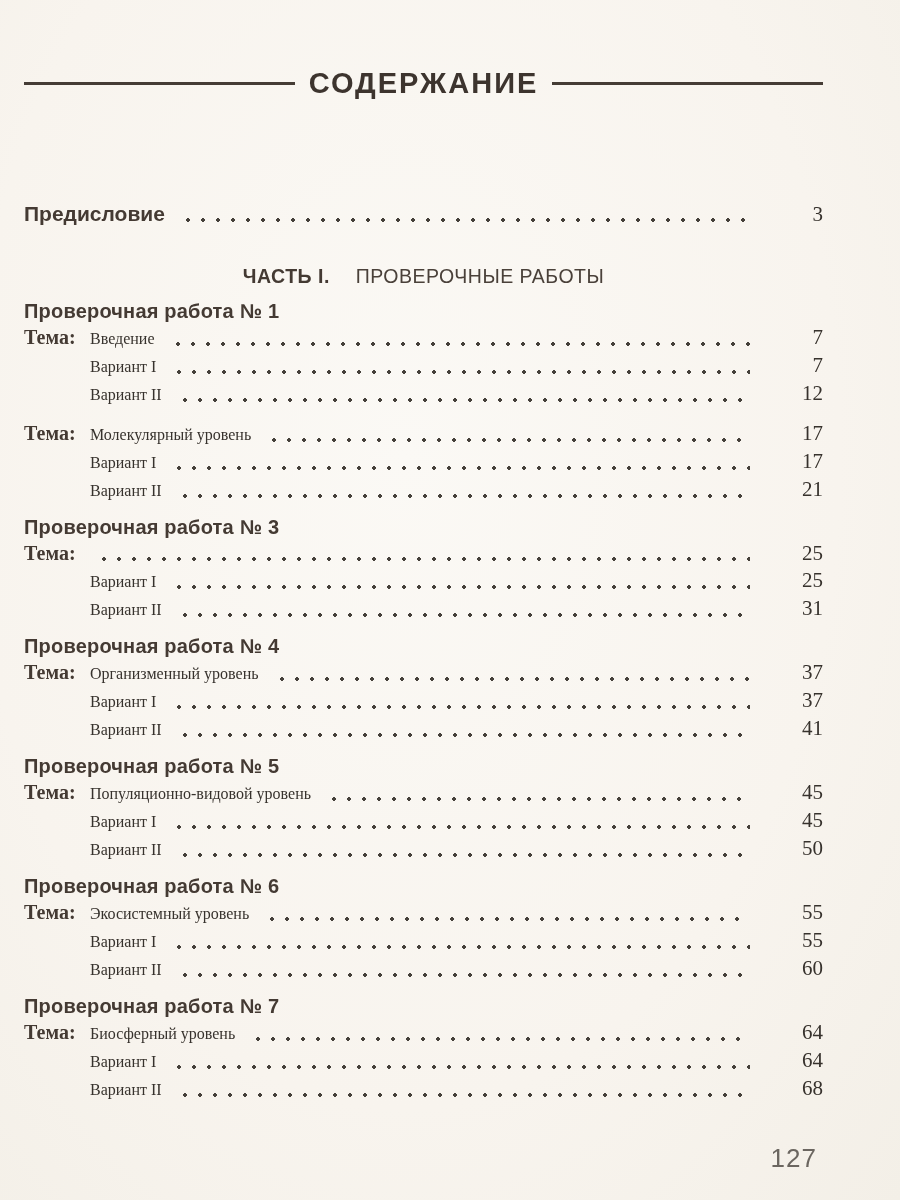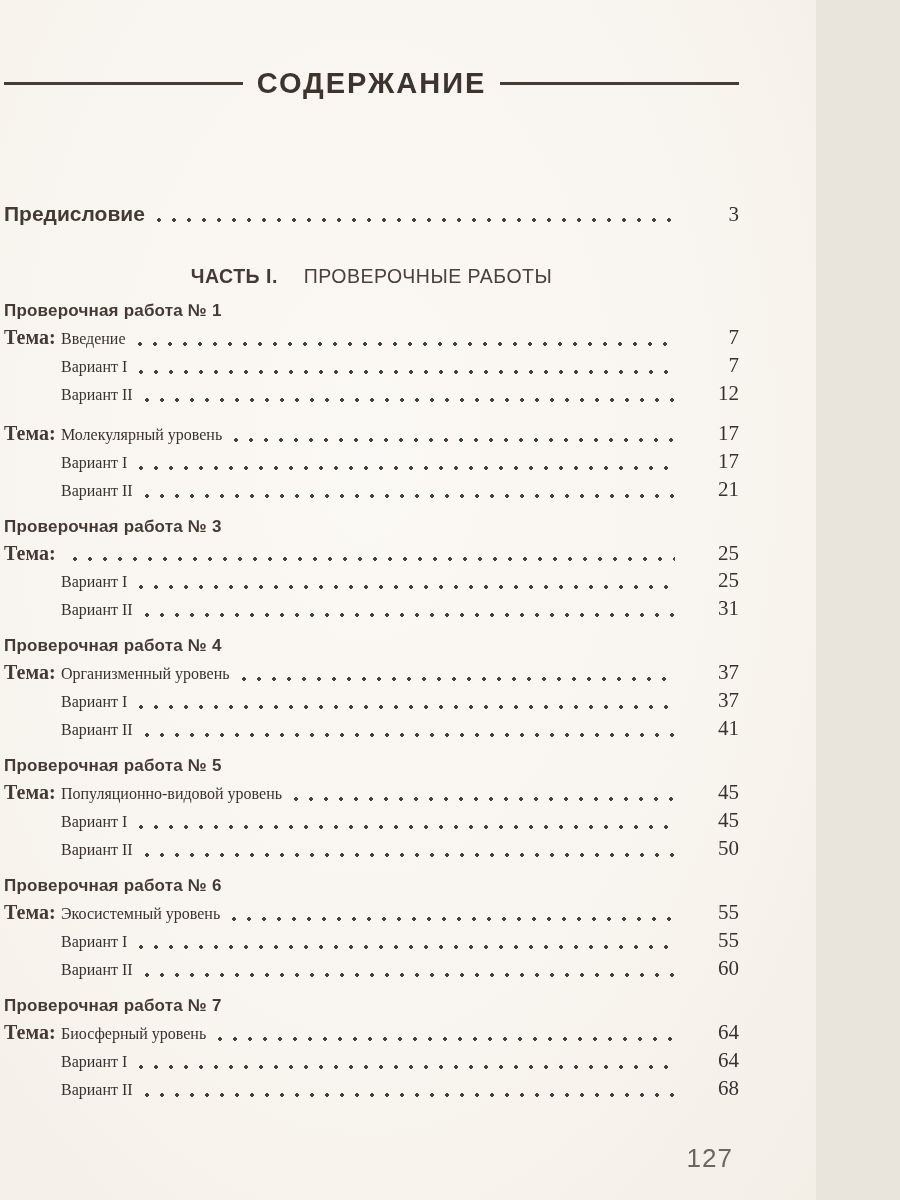--- a/index.html
+++ b/index.html
@@ -3,23 +3,23 @@
 <meta charset="utf-8">
 <style>
   html, body { margin: 0; padding: 0; }
   body {
     width: 900px; height: 1200px;
     font-family: "Liberation Sans", sans-serif;
     background: #e9e5dd;
   }
   .page {
     position: relative;
-    width: 816px; height: 1200px;
+    width: 900px; height: 1200px;
     box-sizing: border-box;
-    padding: 66px 77px 0 4px;
+    padding: 66px 77px 0 24px;
     background: radial-gradient(ellipse at 45% 38%, #fbf9f5 0%, #f8f4ee 62%, #f3efe7 100%);
     overflow: hidden;
   }
 
   
   .title-row {
     display: flex; align-items: center;
     height: 34px;
   }
   .title-row .rule {
@@ -32,20 +32,21 @@
     letter-spacing: 2px;
     color: #3d342e;
     white-space: nowrap;
   }
 
   
   .row {
     display: flex; align-items: baseline;
     line-height: 27px;
     white-space: nowrap;
+    gap: 9px;
   }
   .bold-sans {
     font-family: "Liberation Sans", sans-serif;
     font-weight: bold; color: #443a33;
   }
   .serif {
     font-family: "Liberation Serif", serif;
     font-size: 16px; color: #37322d;
   }
   .leader {
@@ -80,21 +81,21 @@
     letter-spacing: 0.5px;
     white-space: nowrap;
   }
   .part-heading .part-label { font-weight: bold; margin-right: 0; }
   .part-heading .part-title { font-weight: 400; color: #4a413a; margin-left: 20px; }
 
   
   .toc-section { margin-top: 12px; }
   .sec-heading {
     margin: 0 0 2px 0;
-    font-size: 17px; line-height: 22px;
+    font-size: 20px; line-height: 22px;
     font-weight: bold; color: #443a33;
     letter-spacing: 0.2px;
   }
   .gutter {
     width: 57px; flex-shrink: 0;
     font-size: 20px;
     font-family: Liberation Serif, serif;
   }
 
   

